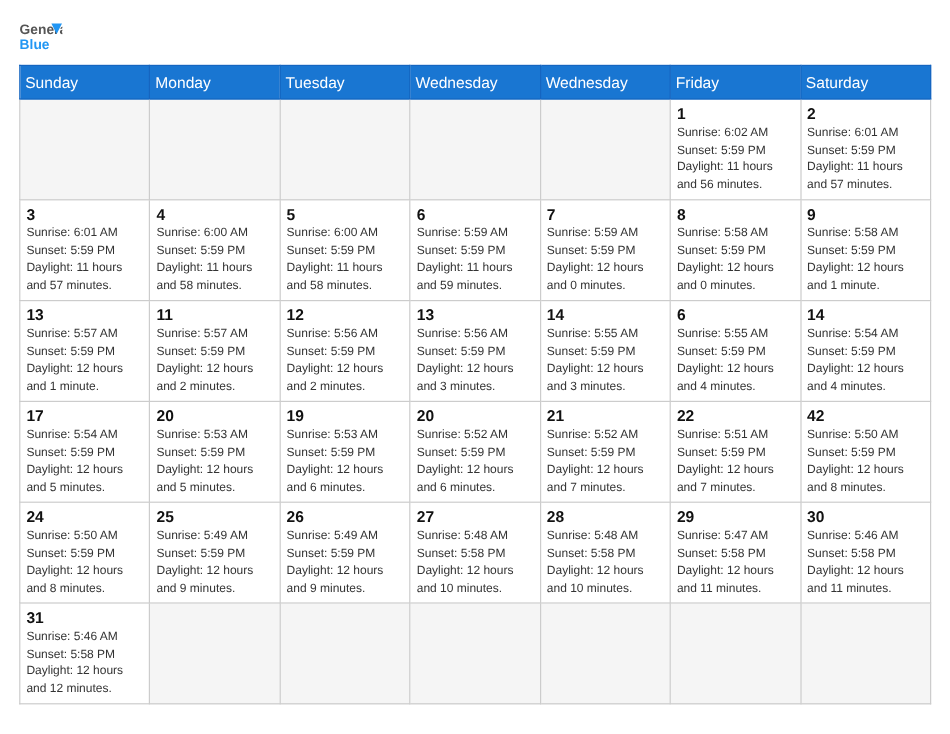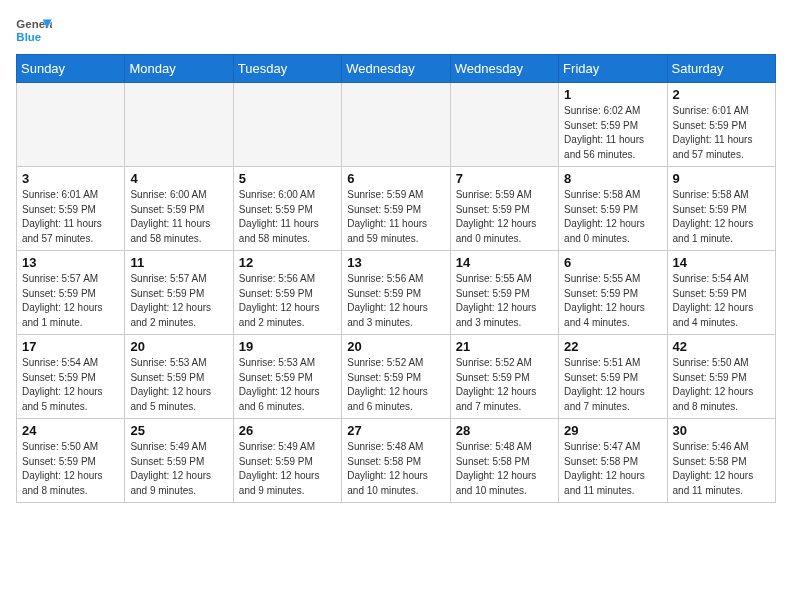--- a/index.html
+++ b/index.html
@@ -298,14 +298,28 @@
 Sunset: 5:58 PM
 Daylight: 12 hours and 11 minutes.</div>
         </td>
         <td>
           <div class="day-num">30</div>
           <div class="sun-info">Sunrise: 5:46 AM
 Sunset: 5:58 PM
 Daylight: 12 hours and 11 minutes.</div>
         </td>
       </tr>
+      <tr class="last-row">
+        <td>
+          <div class="day-num">31</div>
+          <div class="sun-info">Sunrise: 5:46 AM
+Sunset: 5:58 PM
+Daylight: 12 hours and 12 minutes.</div>
+        </td>
+        <td class="empty"></td>
+        <td class="empty"></td>
+        <td class="empty"></td>
+        <td class="empty"></td>
+        <td class="empty"></td>
+        <td class="empty"></td>
+      </tr>
     </tbody>
 </table>
 
 </body></html>

